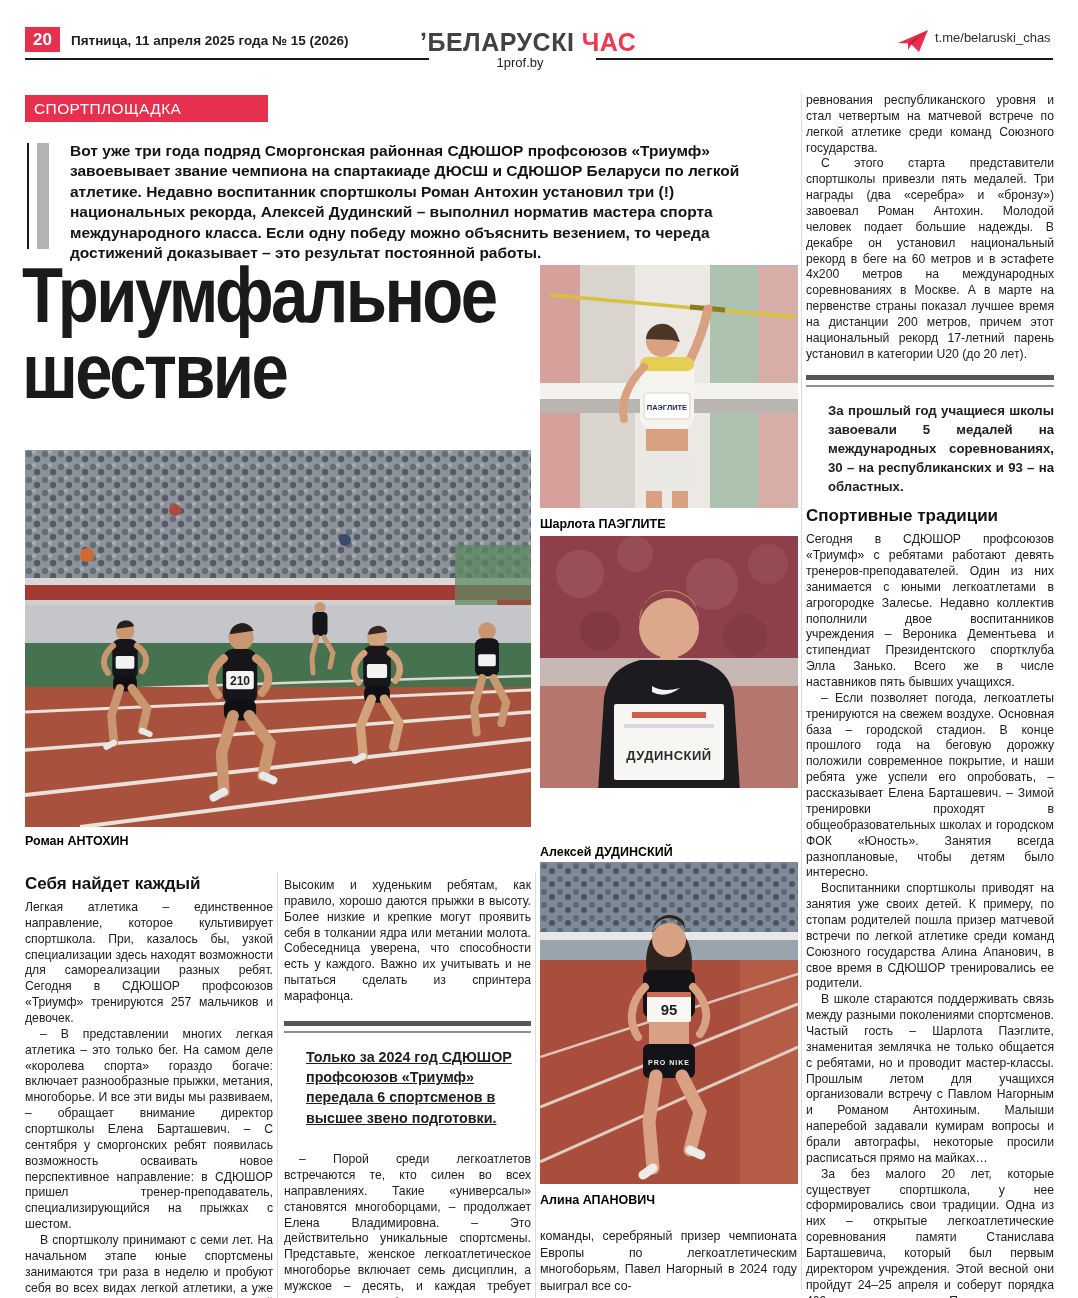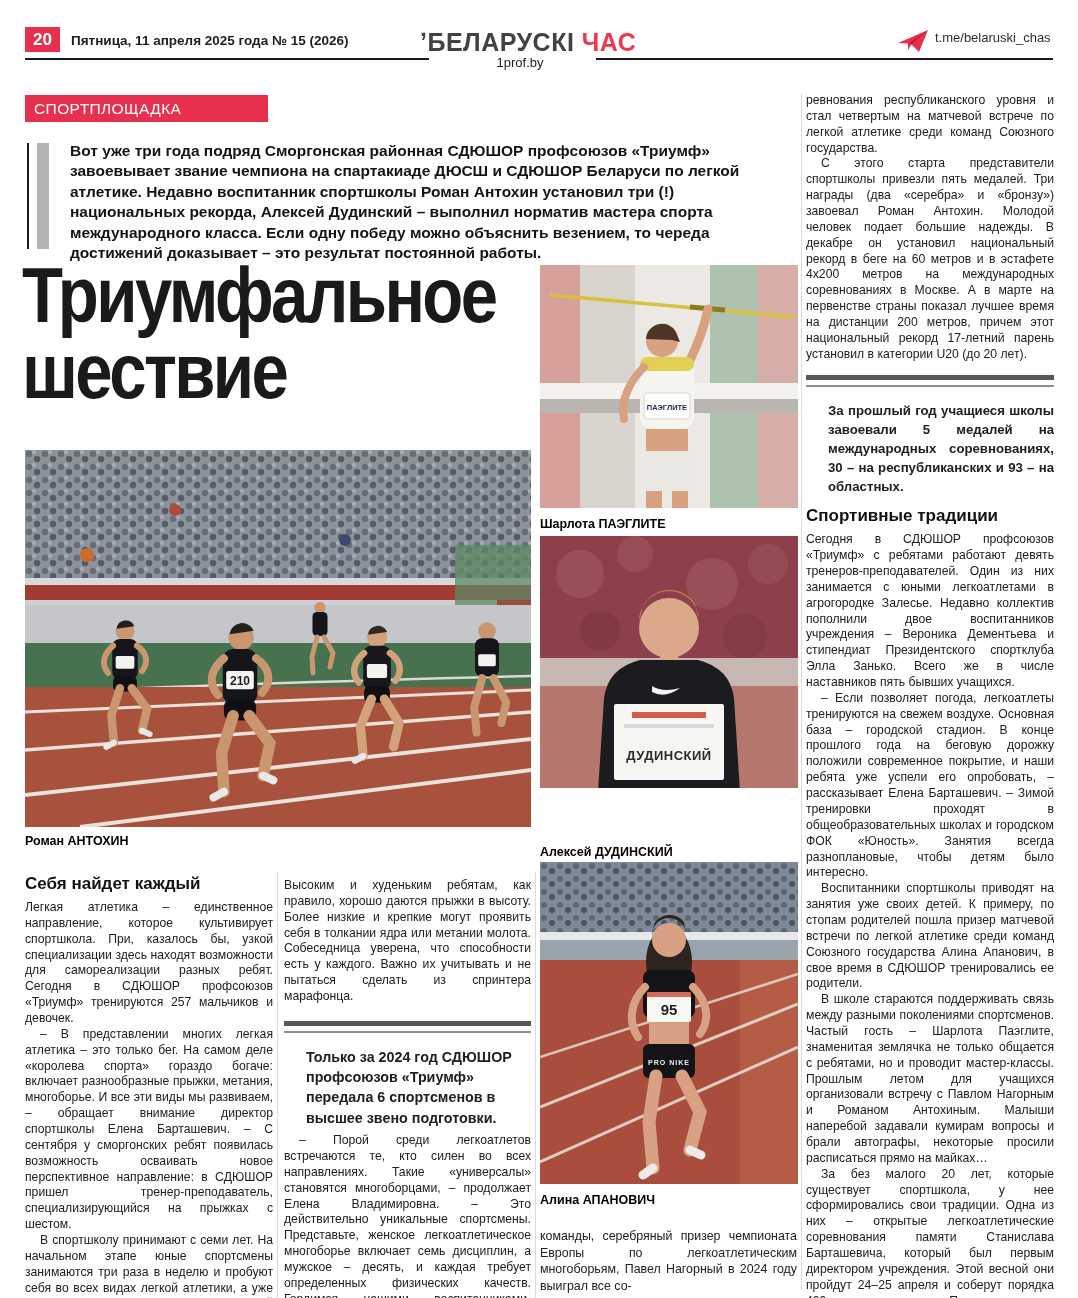--- a/index.html
+++ b/index.html
@@ -64,21 +64,21 @@
     color:#202024; hyphens:auto; -webkit-hyphens:auto;
   }
   .bodytext p.ind { text-indent:15px; }
   .colhead { margin:0 0 6px 0; font-size:17px; font-weight:700; color:#121214; }
   #col1 { position:absolute; left:25px;  top:874px; width:248px; height:424px; overflow:hidden; }
   #col2 { position:absolute; left:284px; top:878px; width:247px; height:420px; overflow:hidden; }
   #col3-cont { position:absolute; left:540px; top:1228px; width:257px; }
   #col3-cont p { margin:0; font-size:12.4px; line-height:1.35; text-align:justify; color:#202024; }
   #col4 { position:absolute; left:806px; top:93px; width:248px; height:1205px; overflow:hidden; }
 
-  .quote-block { margin:16px 0 5px 0; }
+  .quote-block { margin:16px 0 24px 0;text-decoration:underline; }
   .quote-rule { height:5px; border-top:5px solid #57575a; border-bottom:2px solid #8e8e90; margin-bottom:14px; }
   .pullquote {
     font-size:14.3px !important; font-weight:700; line-height:1.42 !important;
     text-align:left !important; padding-left:22px; color:#1b1b1d; text-indent:0 !important;
   }
   .stat-block { margin:12px 0 10px 0; }
   .stat-text {
     font-size:13.2px !important; font-weight:700; line-height:1.45 !important;
     text-align:left; padding-left:22px; color:#1b1b1d;
   }

